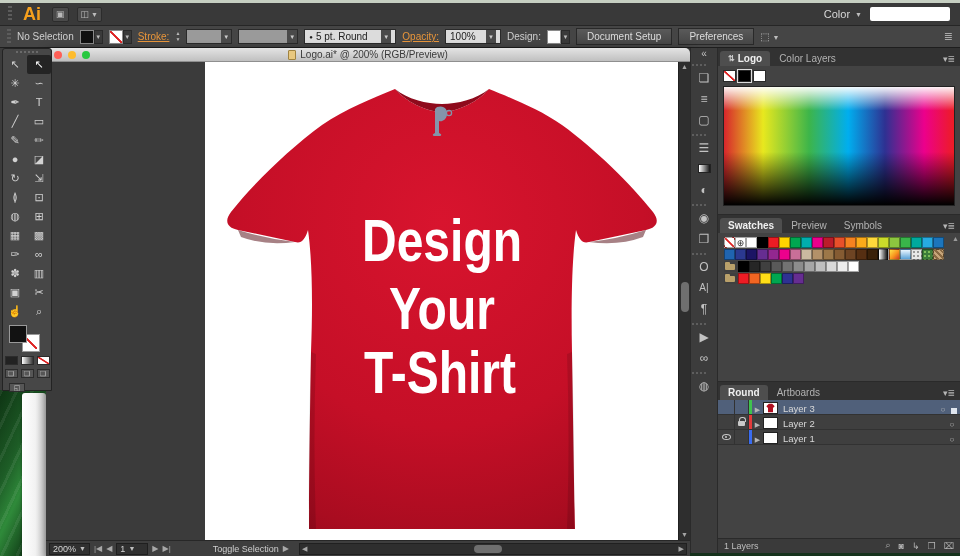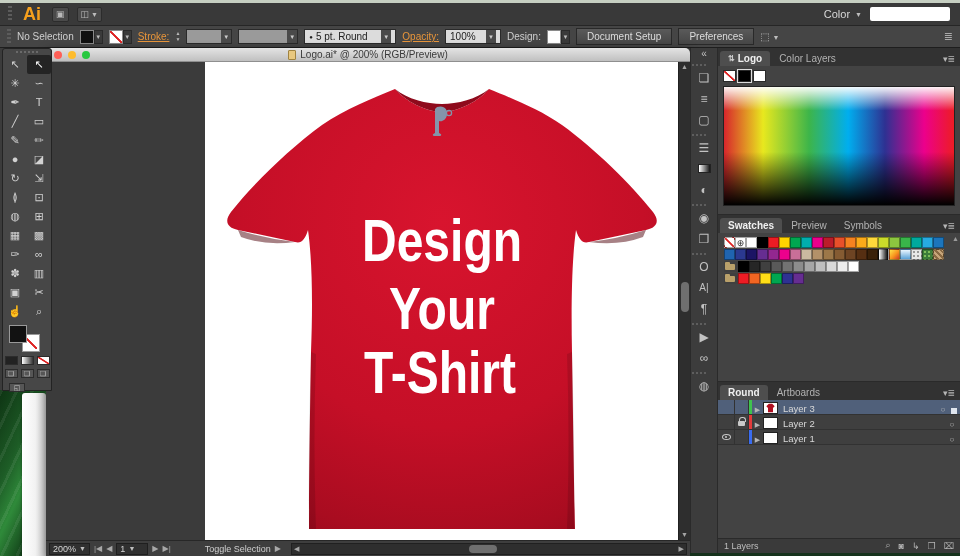--- a/index.html
+++ b/index.html
@@ -99,21 +99,21 @@
     border-left:1px solid #202020; display:flex; flex-direction:column; align-items:center; }
   .scroll-arrow { color:#a5a5a5; font-size:7px; line-height:10px; }
   #v-thumb { position:absolute; top:220px; left:2px; width:8px; height:30px; background:#6f6f6f;
     border-radius:4px; }
   #vscroll .scroll-arrow.bottom { position:absolute; bottom:0; }
   #statusbar { height:16px; background:#3e3e3e; border-top:1px solid #272727; display:flex;
     align-items:center; gap:4px; padding:0 3px; color:#c9c9c9; font-size:9px; }
   .status-dd { height:12px; background:#303030; border:1px solid #1f1f1f; display:flex;
     align-items:center; padding:0 3px; gap:3px; min-width:40px; color:#d5d5d5; }
   .nav-glyph { font-size:8px; color:#a8a8a8; }
-  #status-label { margin-left:30px; color:#cfcfcf; }
+  #status-label { margin-left:38px; color:#cfcfcf; }
   #hscroll { flex:1; height:12px; background:#2e2e2e; border:1px solid #202020; position:relative;
     display:flex; align-items:center; justify-content:space-between; padding:0 2px; margin-left:6px; }
   #h-thumb { position:absolute; left:45%; width:28px; height:8px; background:#6f6f6f; border-radius:4px; }
 
   
   #dock { left:690px; top:48px; width:28px; height:508px; background:#3c3c3c;
     border-left:1px solid #2a2a2a; border-right:1px solid #2a2a2a; z-index:4;
     display:flex; flex-direction:column; align-items:center; }
   #dock-collapse { color:#c0c0c0; font-size:10px; line-height:12px; height:12px; }
   .dock-grip { width:14px; height:5px; margin-top:2px;

